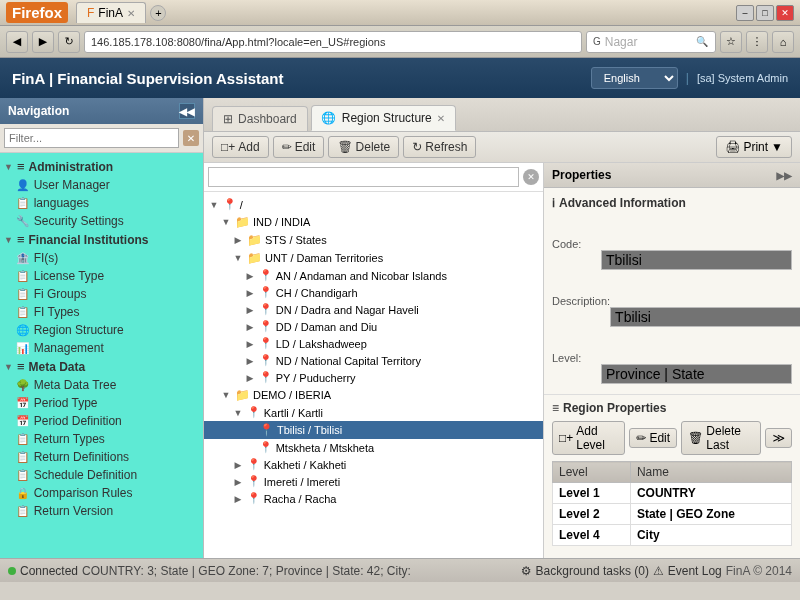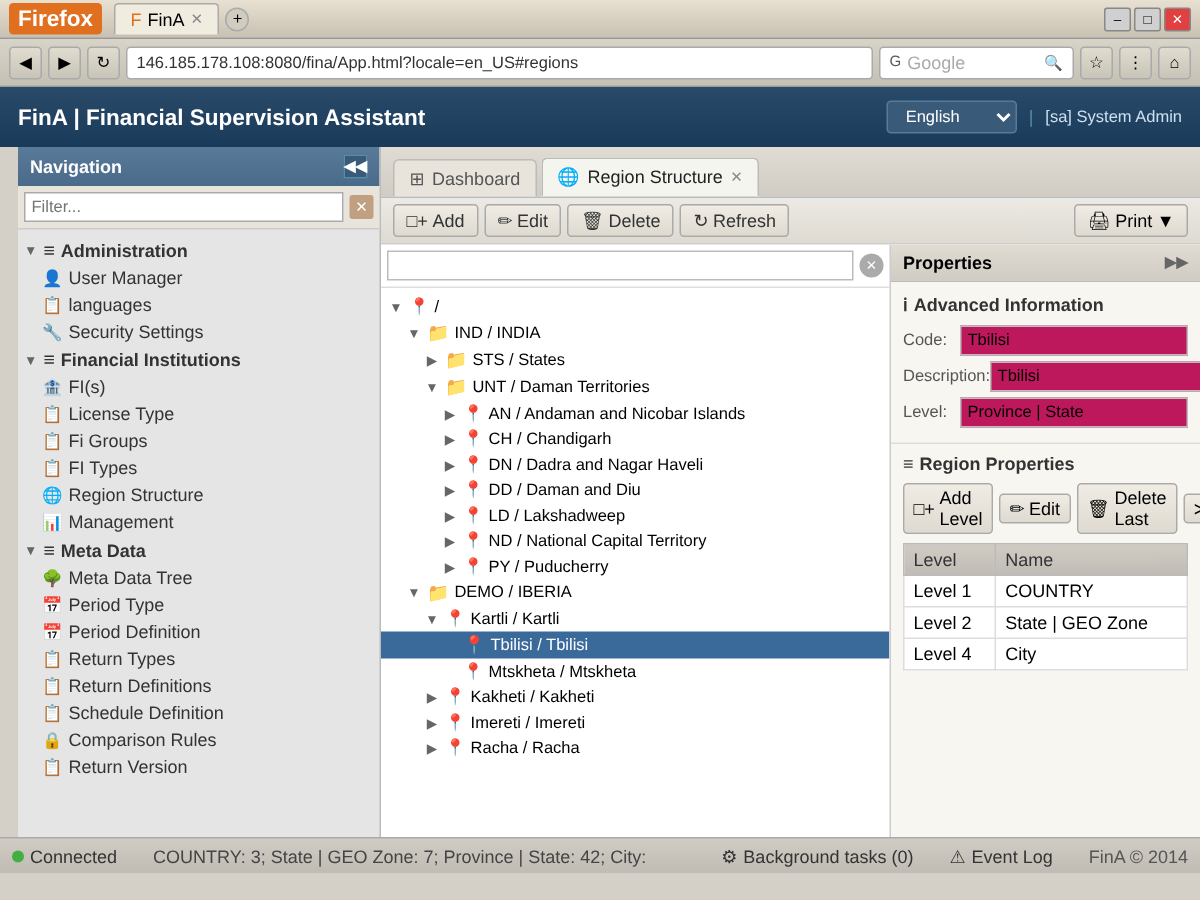--- a/index.html
+++ b/index.html
@@ -142,27 +142,26 @@
     .user-info { color: #cce0f0; font-size: 11px; }
 
     
     .main-layout {
       display: flex;
       height: 460px;
     }
 
     
     .sidebar {
-      width: 242px;
-      background: #e5e5e5;
+      width: 204px;
+      background: #5eead4;
       border-right: 1px solid #bbb;
       display: flex;
       flex-direction: column;
       overflow: hidden;
-      margin-left: 12px;
     }
     .sidebar-header {
       background: linear-gradient(to bottom, #5a7a9a, #4a6a8a);
       color: white;
       padding: 5px 8px;
       font-weight: bold;
       font-size: 12px;
       display: flex;
       align-items: center;
       justify-content: space-between;
@@ -415,24 +414,25 @@
       margin-bottom: 4px;
     }
     .props-label {
       width: 80px;
       font-size: 11px;
       color: #555;
     }
     .props-input {
       flex: 1;
       border: 1px solid #bbb;
-      background: #be185d;
+      background: #737373;
       padding: 2px 4px;
-      font-size: 11px;
+      font-size: 14px;
       height: 20px;
+      margin-top: 33px;
     }
     .region-props {
       padding: 6px 8px;
       flex: 1;
     }
     .region-props-title {
       font-weight: bold;
       font-size: 11px;
       color: #333;
       display: flex;
@@ -467,30 +467,31 @@
       border: 1px solid #bbb;
       padding: 3px 6px;
       text-align: left;
       font-weight: normal;
       color: #333;
     }
     .region-table td {
       border: 1px solid #ddd;
       padding: 3px 6px;
       background: white;
+      font-weight: bold;
     }
 
     
     .status-bar {
       background: linear-gradient(to bottom, #d0ccc4, #c0bbb4);
       height: 24px;
       display: flex;
       align-items: center;
       padding: 0 8px;
-      gap: 24px;
+      gap: 4px;
       border-top: 1px solid #aaa;
       font-size: 11px;
       color: #333;
     }
     .status-connected {
       display: flex;
       align-items: center;
       gap: 4px;
       color: #333;
     }
@@ -532,21 +533,21 @@
   </div>
 </div>
 
 <div class="browser-addressbar">
   <div class="nav-btn">◀</div>
   <div class="nav-btn">▶</div>
   <div class="nav-btn">↻</div>
   <div class="address-box">146.185.178.108:8080/fina/App.html?locale=en_US#regions</div>
   <div class="search-box">
     <span class="search-icon-small">G</span>
-    <span style="color:#aaa">Google</span>
+    <span style="color:#aaa">Nagar</span>
     <span style="margin-left:auto;font-size:10px">🔍</span>
   </div>
   <div class="nav-btn">☆</div>
   <div class="nav-btn">⋮</div>
   <div class="nav-btn">⌂</div>
 </div>
 
 <div class="app-header">
   <div class="app-title">FinA | Financial Supervision Assistant</div>
   <select class="lang-select">

